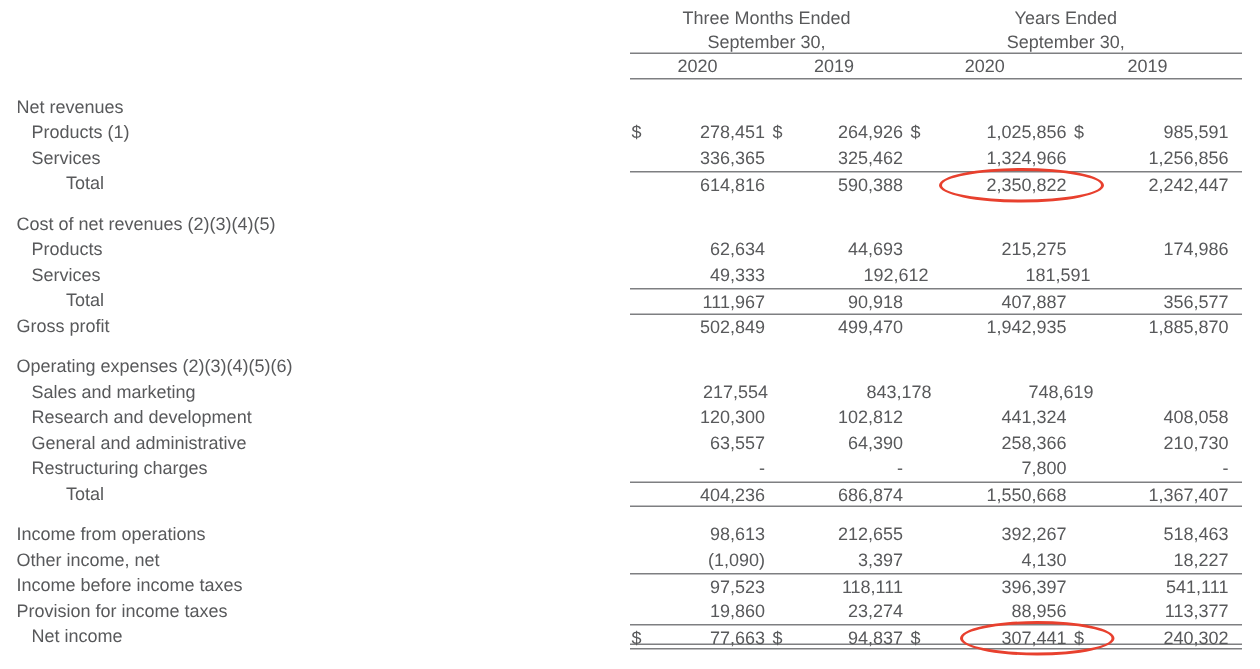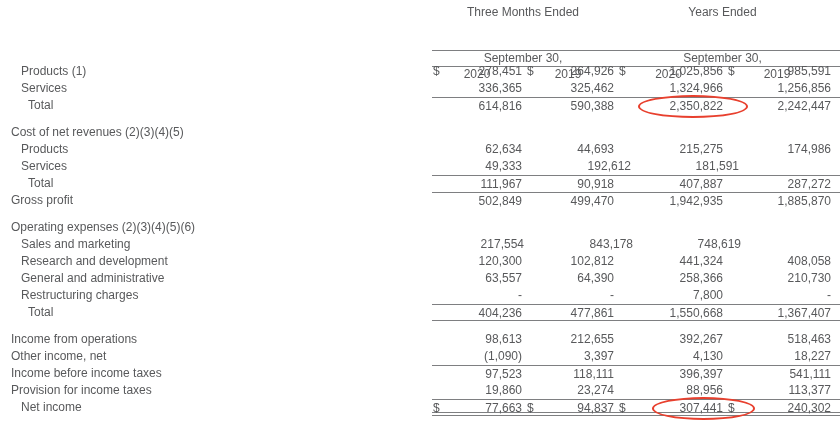--- a/index.html
+++ b/index.html
@@ -4,25 +4,25 @@
 <style>
   * { margin:0; padding:0; box-sizing:border-box; }
   html,body { background:#fff; }
   body {
     width:840px; height:446px; overflow:hidden;
     font-family:"Liberation Sans","DejaVu Sans",sans-serif;
     font-size:12px; color:#58595b;
   }
   .sheet { width:840px; height:446px; padding-top:4px; background:#fff; }
 
-  .row, .hrow { display:flex; height:17px; line-height:17px;justify-content:space-between; }
+  .row, .hrow { display:flex; height:17px; line-height:17px; }
   .hrow.title-row { height:16px; line-height:16px; }
   .label { width:420px; padding-left:11px; white-space:nowrap; overflow:hidden; }
   .label.ind1 { padding-left:21px; }
-  .label.ind2 { padding-left:28px; }
+  .label.ind2 { padding-left:44px; }
 
   .nums { width:408px; display:flex; padding-right:9px; position:relative; }
   .cell { display:flex; justify-content:space-between; white-space:nowrap; }
   .c1 { width:90px; padding-left:1px; }
   .c2 { width:92px; padding-left:5px; }
   .c3 { width:109px; padding-left:5px; }
   .c4 { width:108px; padding-left:5px; }
   .cell .val { margin-left:auto; }
 
   .rule-top { border-top:1.5px solid #7e7f81; }
@@ -31,21 +31,21 @@
 
   .spacer { height:10px; }
   .gap { height:10px; }
 
   
   .hgroup { text-align:center; }
   .g1 { width:182px; }
   .g2 { width:217px; }
   .ycell { text-align:center; display:block; }
   .ycell.c1,.ycell.c2,.ycell.c3,.ycell.c4 { padding-left:0; }
-  .hrow .nums.hb { border-bottom:1.5px solid #7e7f81;margin-top:30px; }
+  .hrow .nums.hb { border-bottom:1.5px solid #7e7f81; }
 
   
   .circle {
     position:absolute; top:-3px; height:23px;
     border:2.5px solid #e8402e; border-radius:50%;
     pointer-events:none;
   }
   .c-rev { left:206px; width:110px; }
   .c-inc { left:220px; width:103px; }
 </style>
@@ -84,20 +84,41 @@
       <span class="ycell c1">2020</span>
       <span class="ycell c2">2019</span>
       <span class="ycell c3">2020</span>
       <span class="ycell c4">2019</span>
     </div>
   </div>
 
   <div class="gap"></div>
 
   <div id="rows">
+  <div class="row">
+    <div class="label">Net revenues</div>
+    <div class="nums">
+      <div class="cell c1">
+            <span class="cur"></span>
+            <span class="val"></span>
+          </div>
+      <div class="cell c2">
+            <span class="cur"></span>
+            <span class="val"></span>
+          </div>
+      <div class="cell c3">
+            <span class="cur"></span>
+            <span class="val"></span>
+          </div>
+      <div class="cell c4">
+            <span class="cur"></span>
+            <span class="val"></span>
+          </div>
+    </div>
+  </div>
 
   <div class="row">
     <div class="label ind1">Products (1)</div>
     <div class="nums">
       <div class="cell c1">
             <span class="cur">$</span>
             <span class="val">278,451</span>
           </div>
       <div class="cell c2">
             <span class="cur">$</span>
@@ -231,21 +252,21 @@
       <div class="cell c2">
             <span class="cur"></span>
             <span class="val">90,918</span>
           </div>
       <div class="cell c3">
             <span class="cur"></span>
             <span class="val">407,887</span>
           </div>
       <div class="cell c4">
             <span class="cur"></span>
-            <span class="val">287,272</span>
+            <span class="val">356,577</span>
           </div>
     </div>
   </div>
 
   <div class="row">
     <div class="label">Gross profit</div>
     <div class="nums rule-top">
       <div class="cell c1">
             <span class="cur"></span>
             <span class="val">502,849</span>
@@ -373,21 +394,21 @@
 
   <div class="row">
     <div class="label ind2">Total</div>
     <div class="nums rule-top rule-single">
       <div class="cell c1">
             <span class="cur"></span>
             <span class="val">404,236</span>
           </div>
       <div class="cell c2">
             <span class="cur"></span>
-            <span class="val">477,861</span>
+            <span class="val">686,874</span>
           </div>
       <div class="cell c3">
             <span class="cur"></span>
             <span class="val">1,550,668</span>
           </div>
       <div class="cell c4">
             <span class="cur"></span>
             <span class="val">1,367,407</span>
           </div>
     </div>

